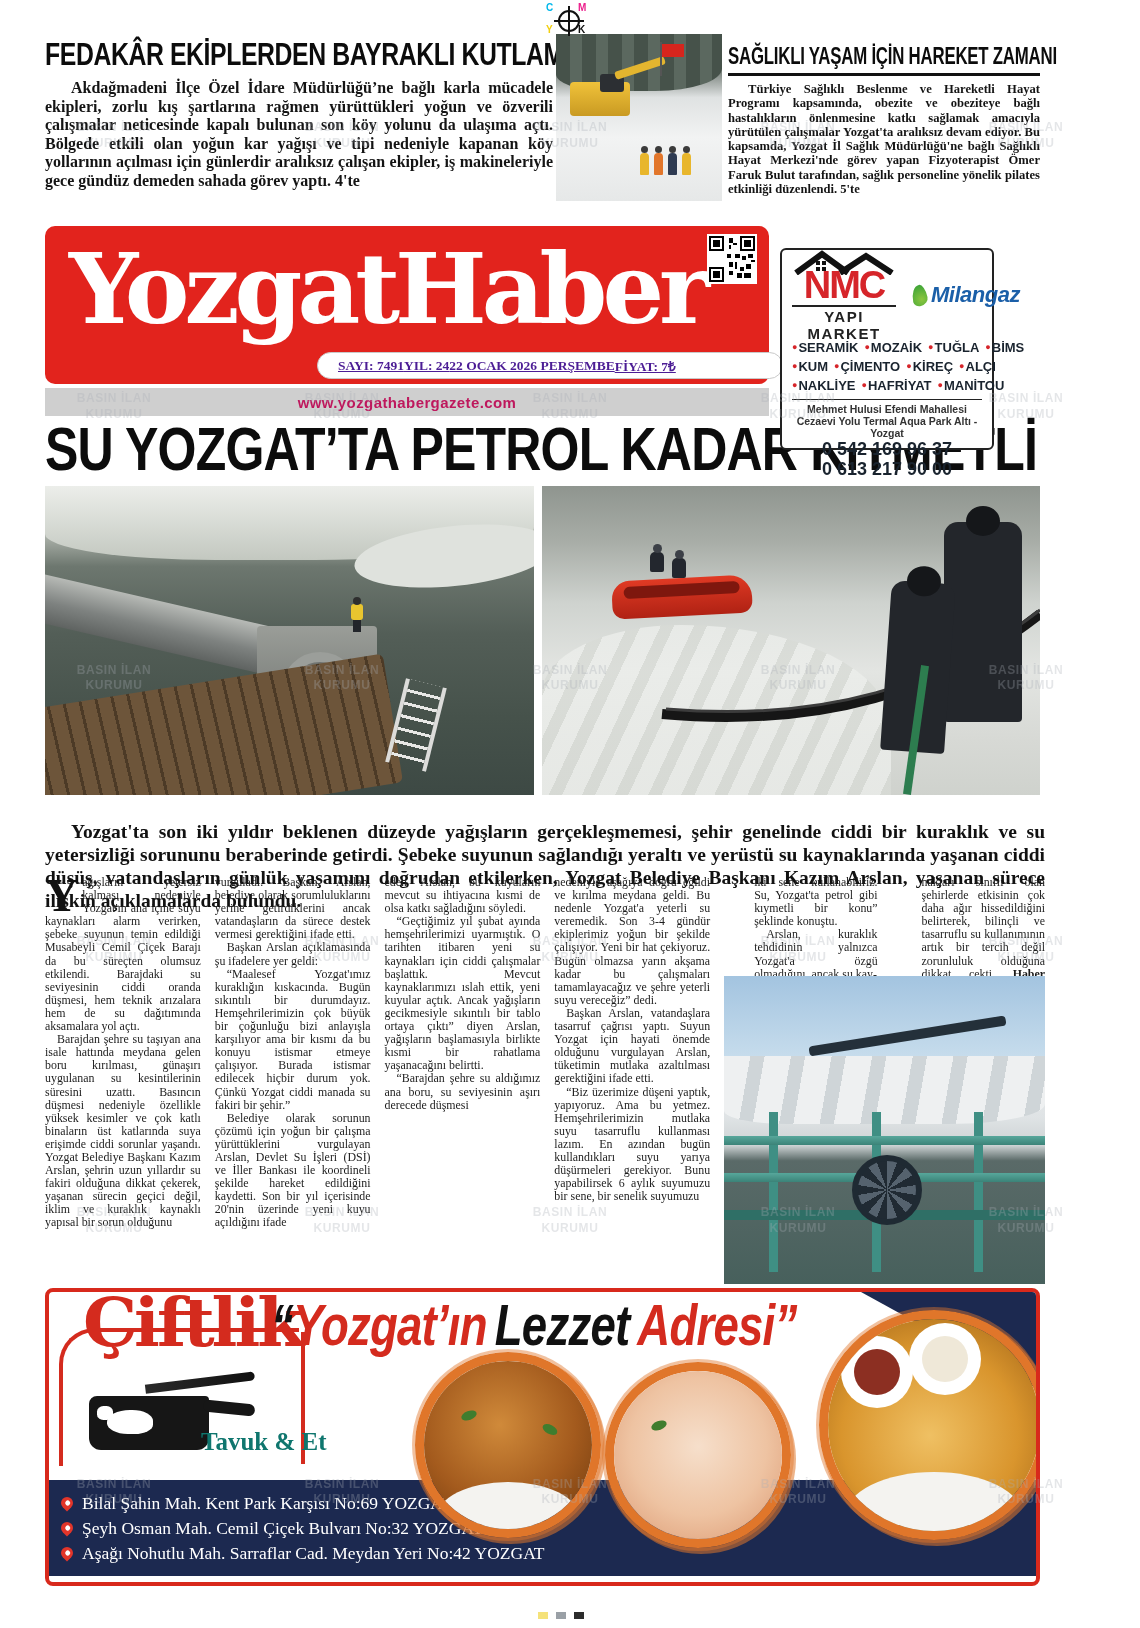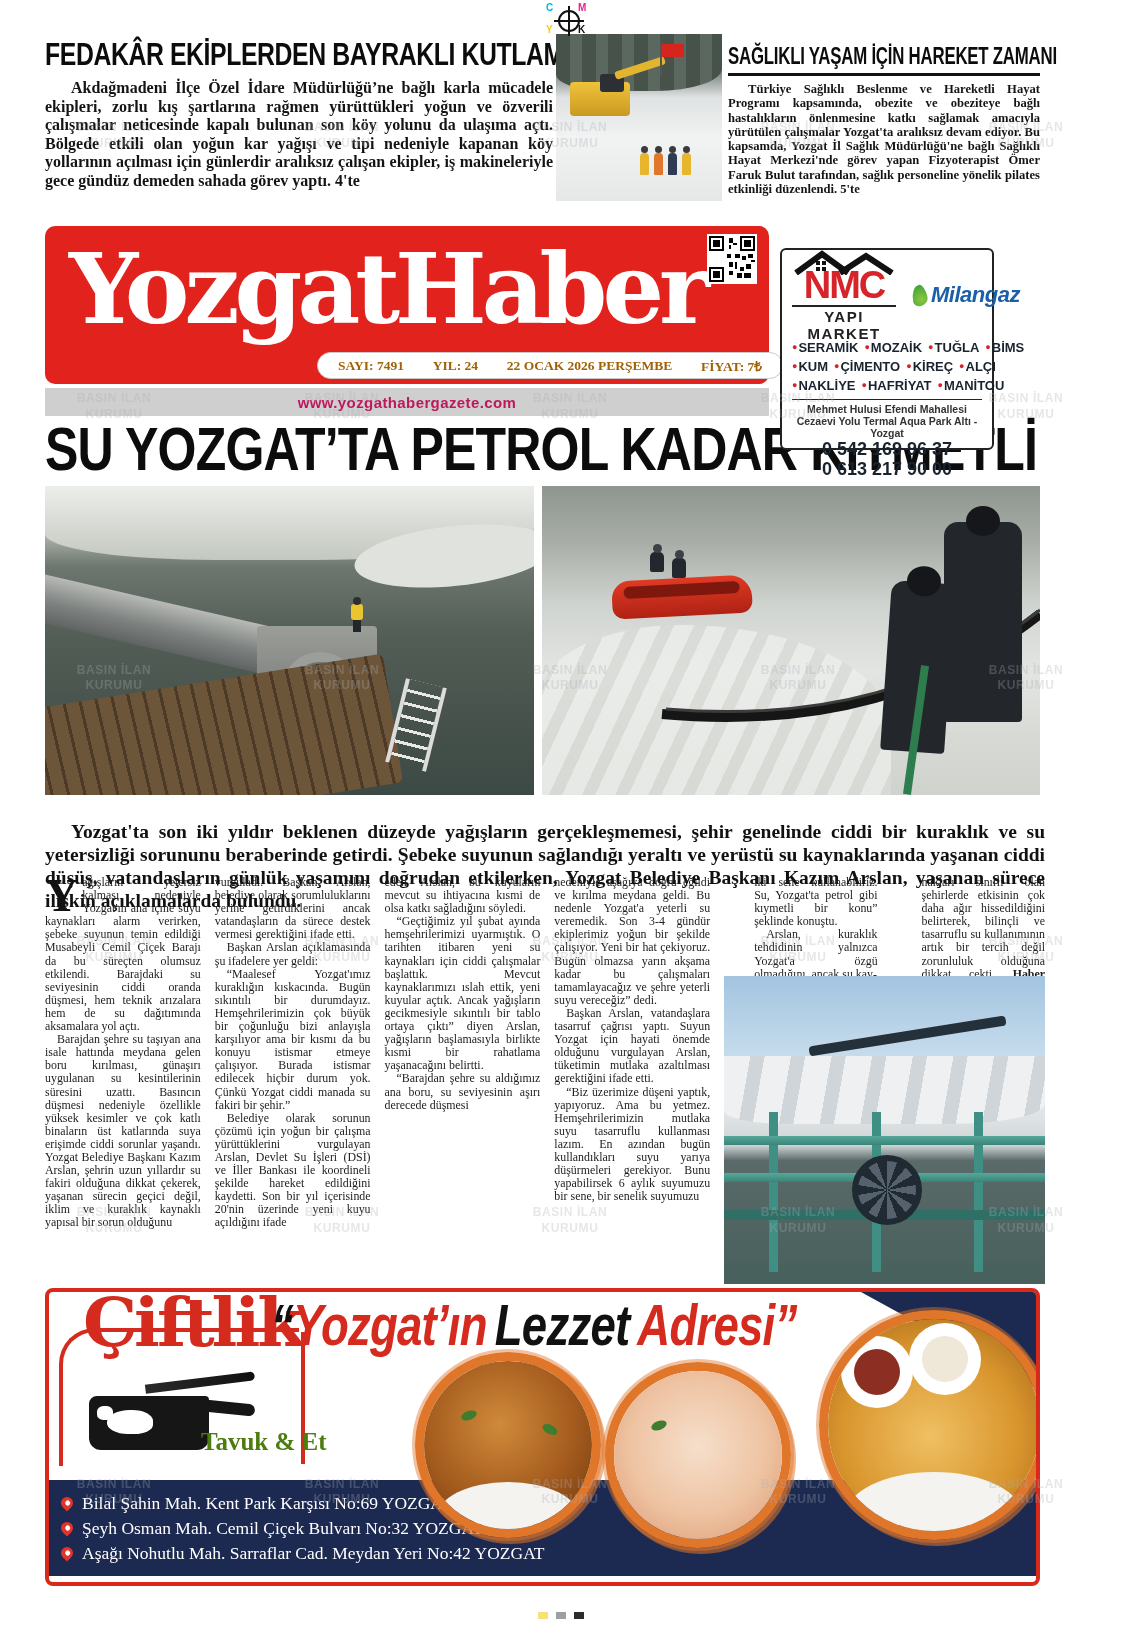--- a/index.html
+++ b/index.html
@@ -50,22 +50,22 @@
   .c1{left:84px;background:#e8b62c;} .c2{left:98px;background:#e2762b;}
   .c3{left:112px;background:#2e3b52;} .c4{left:126px;background:#e8b62c;}
   .crew::before{content:"";position:absolute;left:1px;top:-7px;width:7px;height:7px;border-radius:50%;background:#3b3b3b;}
 
   
   .banner{left:45px;top:226px;width:724px;height:158px;background:#e2231d;border-radius:10px;z-index:2;}
   .paper-title{position:absolute;left:24px;top:6px;font-family:"DejaVu Serif",serif;font-weight:700;
     font-size:97px;color:#fff;letter-spacing:-5px;}
   .qr{position:absolute;right:12px;top:8px;width:46px;height:46px;background:#fff;padding:2px;}
   .pill{position:absolute;left:272px;bottom:5px;width:424px;height:25px;background:#fff;border:1px solid #c9c9c9;
-    border-radius:14px;display:flex;align-items:center;justify-content:space-between;padding:0 20px;
-    font:700 13.5px "Liberation Serif",serif;color:#a16207;}
+    border-radius:14px;display:flex;align-items:center;justify-content:flex-start;padding:0 20px;
+    font:700 13.5px "Liberation Serif",serif;color:#4c1d95;text-decoration:underline;}
   .site-strip{left:45px;top:388px;width:724px;height:28px;background:#cfcfcf;display:flex;align-items:center;justify-content:center;
     font:700 15px "Liberation Sans",sans-serif;color:#be185d;letter-spacing:.4px;}
 
   
   .nmc{left:780px;top:208px;width:214px;height:202px;border:2px solid #222;border-radius:6px;background:#fff;
        padding:8px 10px;box-sizing:border-box;z-index:2;margin-top:40px;}
   .nmc-top{display:flex;align-items:center;height:74px;}
   .nmc-left{width:116px;text-align:center;}
   .nmc-roof{display:block;margin:0 auto -8px;}
   .nmc-word{font:800 38px "Liberation Sans",sans-serif;color:#d6252a;letter-spacing:-2px;line-height:36px;}
@@ -157,21 +157,21 @@
     border-left:4px solid #d42b1e;border-top:4px solid #d42b1e;border-radius:36px 0 0 0;}
   .ciftlik-vline{position:absolute;left:252px;top:40px;width:4px;height:132px;background:#d42b1e;}
   .ciftlik{position:absolute;left:34px;top:-10px;font-family:"DejaVu Serif",serif;font-weight:700;
     font-size:68px;color:#d42b1e;letter-spacing:-3px;}
   .cleaver{position:absolute;left:40px;top:104px;width:120px;height:54px;background:#161616;border-radius:8px 4px 12px 12px;}
   .cleaver::before{content:"";position:absolute;right:-46px;top:6px;width:52px;height:12px;background:#161616;border-radius:6px;transform:rotate(6deg);}
   .cow{position:absolute;left:18px;top:14px;width:46px;height:24px;background:#fff;border-radius:50% 45% 40% 45%;}
   .cow::before{content:"";position:absolute;left:-10px;top:-4px;width:16px;height:14px;background:#fff;border-radius:40%;}
   .knife{position:absolute;left:96px;top:86px;width:110px;height:9px;background:linear-gradient(90deg,#2a2a2a,#111);
     border-radius:0 5px 5px 0;transform:rotate(-7deg);}
-  .tavuk{position:absolute;left:152px;top:136px;font:700 25px "Liberation Serif",serif;color:#4d7c0f;}
+  .tavuk{position:absolute;left:152px;top:136px;font:700 25px "Liberation Serif",serif;color:#0f766e;}
   .ad-h{position:absolute;left:222px;top:0px;white-space:nowrap;font-family:"Liberation Sans",sans-serif;
     font-style:italic;font-weight:800;font-size:57px;letter-spacing:-1px;display:inline-block;
     transform:scaleX(.80);transform-origin:0 50%;}
   .ad-h .q{color:#111;} .ad-h .red{color:#d42b1e;} .ad-h .blk{color:#111;margin:0 10px;}
   .food{position:absolute;border-radius:50%;border:9px solid #e0762a;z-index:3;
     box-shadow:0 0 0 3px rgba(224,118,42,.45), 3px 4px 0 2px rgba(224,118,42,.55);}
   .food-inner{position:absolute;inset:0;border-radius:50%;overflow:hidden;}
   .f1{left:366px;top:60px;width:168px;height:168px;}
   .f1 .food-inner{background:radial-gradient(circle at 45% 38%,#d08a3a,#a35a1d 55%,#7c4212 85%);}
   .f2{left:556px;top:70px;width:168px;height:168px;}

